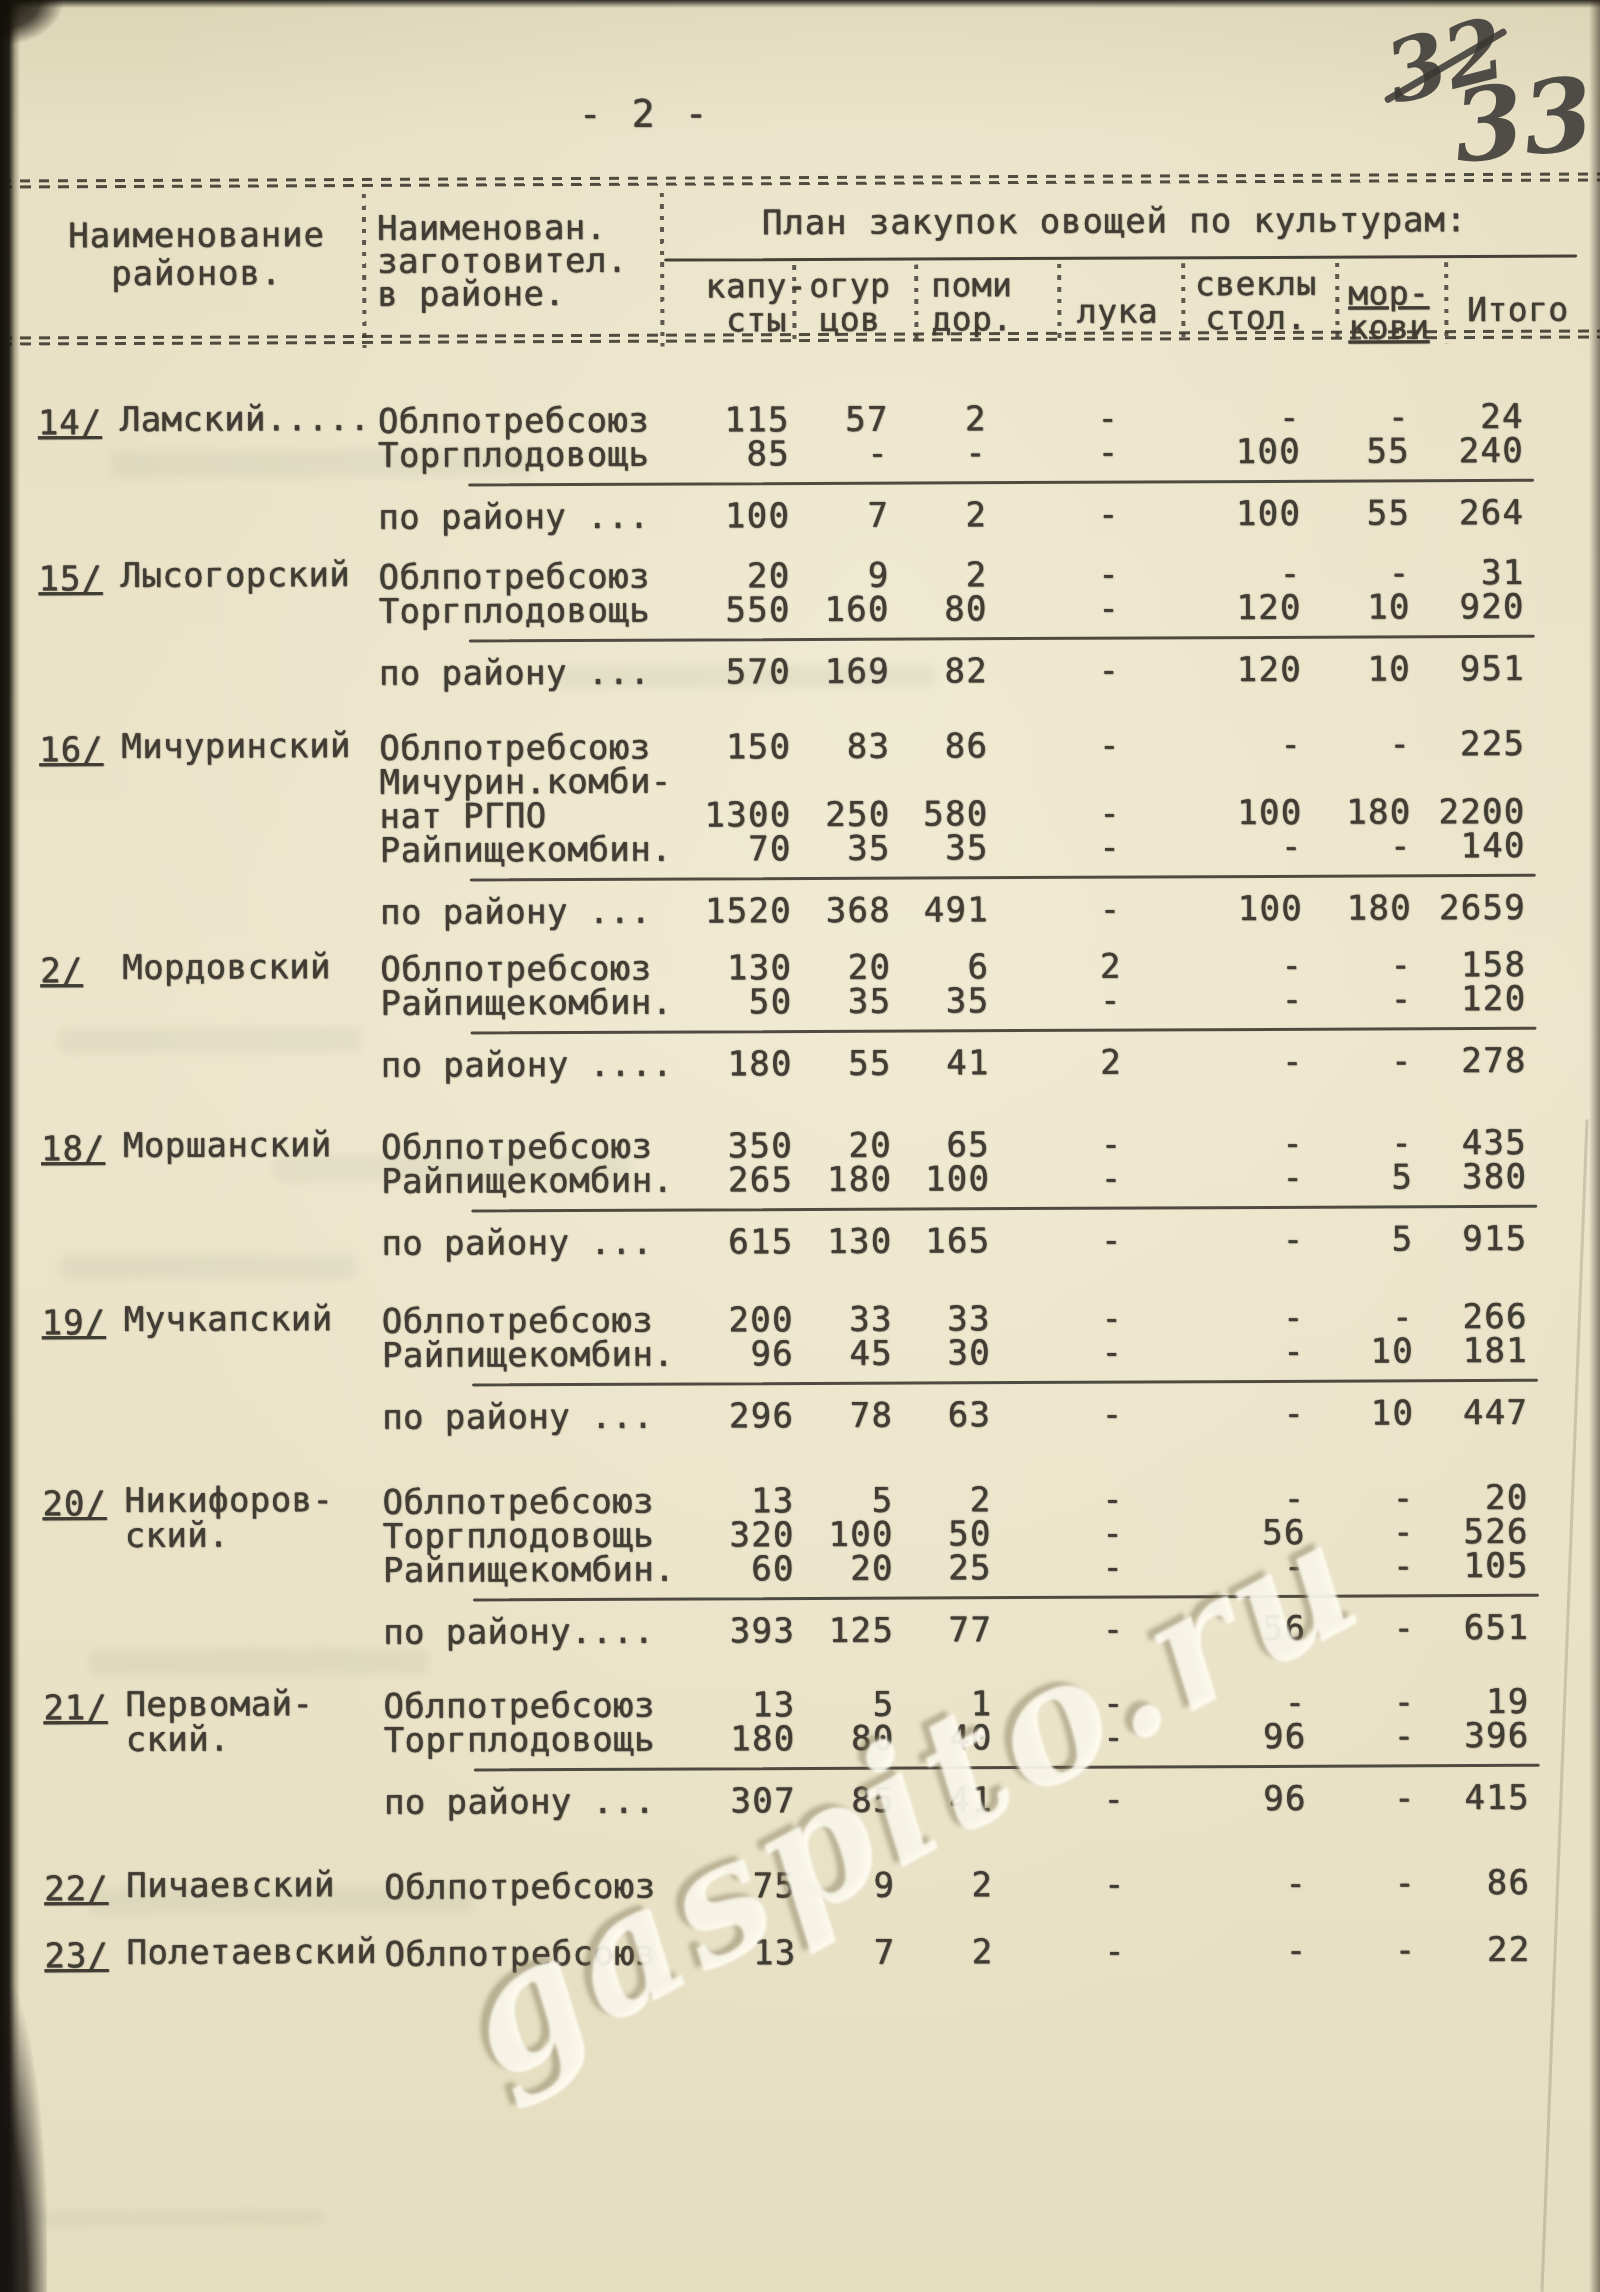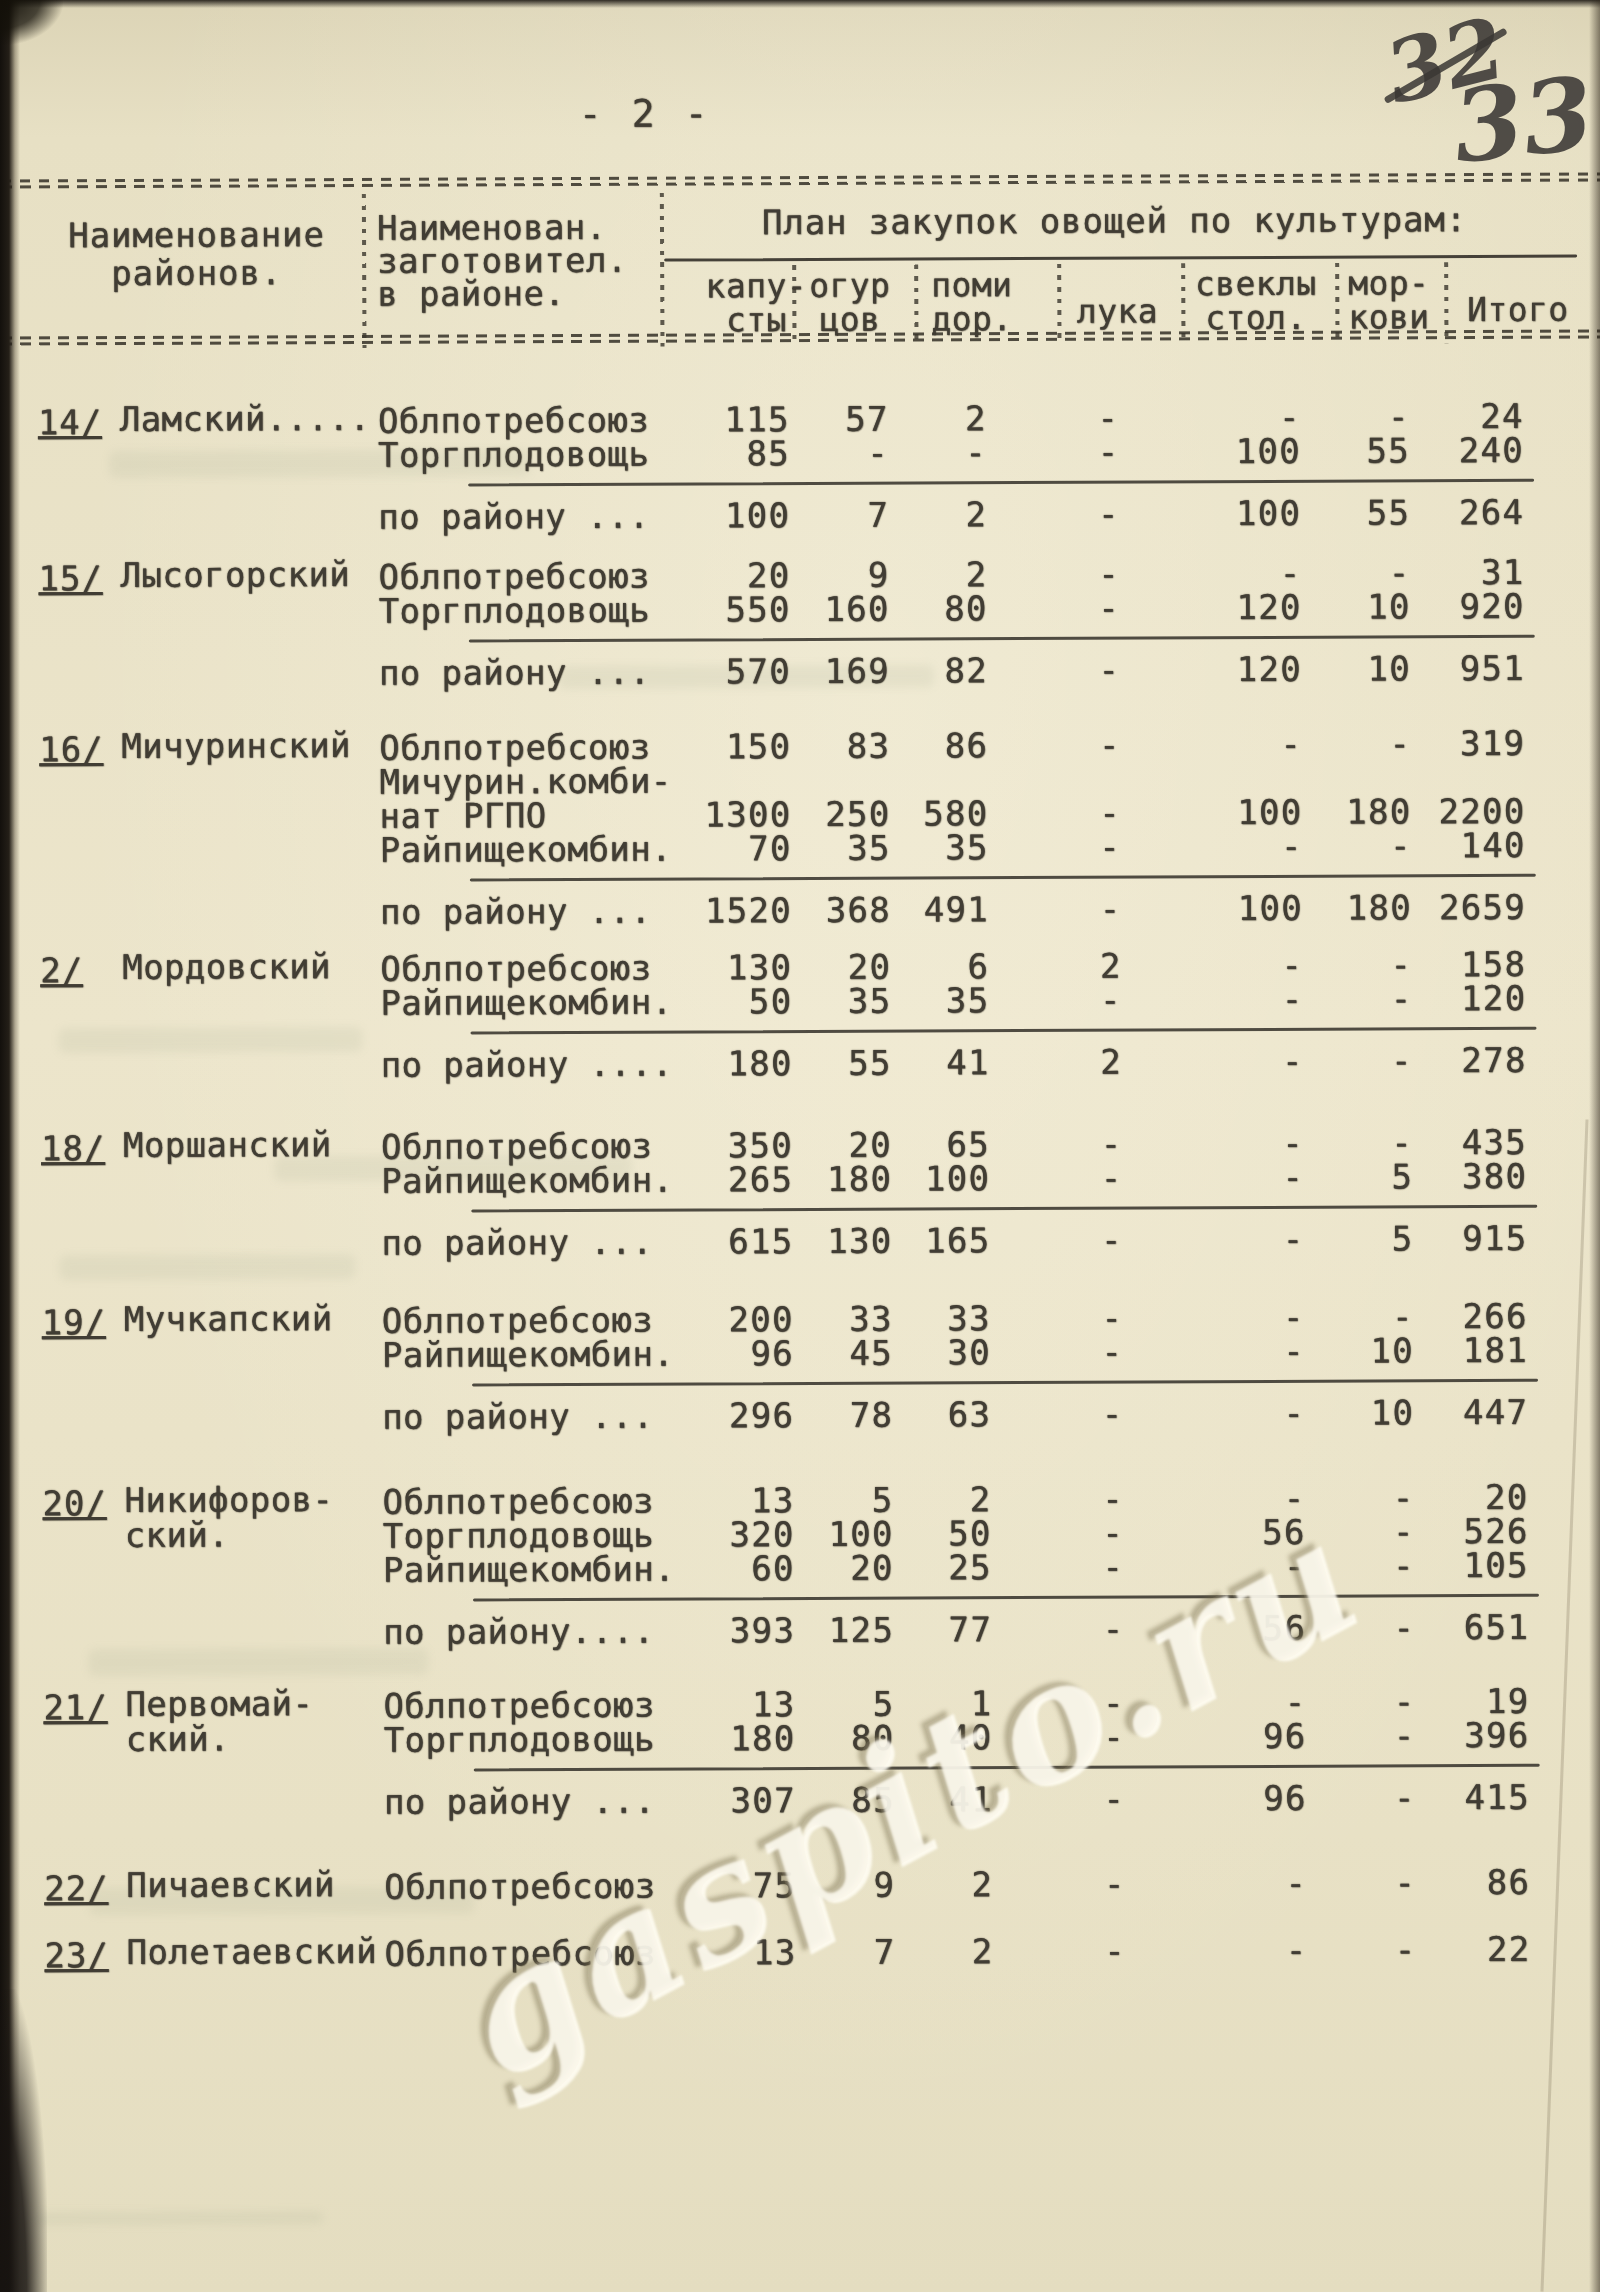--- a/index.html
+++ b/index.html
@@ -139,21 +139,21 @@
           <div>поми</div>
           <div>дор.</div>
         </div>
         <div class="colhead ink single" style="left: 1060px; width: 112px; top: 269px;">
           <div>лука</div>
         </div>
         <div class="colhead ink" style="left: 1185px; width: 139px; top: 269px;">
           <div>свеклы</div>
           <div>стол.</div>
         </div>
-        <div class="colhead ink" style="left: 1338px; width: 99px; top: 269px;">
+        <div class="colhead ink" style="left: 1338px; width: 99px; top: 279px; text-decoration: underline;">
           <div>мор-</div>
           <div>кови</div>
         </div>
         <div class="colhead ink single" style="left: 1447px; width: 139px; top: 269px;">
           <div>Итого</div>
         </div>
       </div>
 
     <div id="districts">
         <div class="district" style="top: 399px;">
@@ -241,21 +241,21 @@
           </div>
           <div class="d-lines">
             <div class="line">
               <span class="org ink">Облпотребсоюз</span>
               <span class="v ink vc0">150</span>
               <span class="v ink vc1">83</span>
               <span class="v ink vc2">86</span>
               <span class="v ink vc3">-</span>
               <span class="v ink vc4">-</span>
               <span class="v ink vc5">-</span>
-              <span class="v ink vc6">319</span>
+              <span class="v ink vc6">225</span>
             </div>
             <div class="line">
               <span class="org ink">Мичурин.комби-</span>
             </div>
             <div class="line">
               <span class="org ink">нат РГПО</span>
               <span class="v ink vc0">1300</span>
               <span class="v ink vc1">250</span>
               <span class="v ink vc2">580</span>
               <span class="v ink vc3">-</span>

